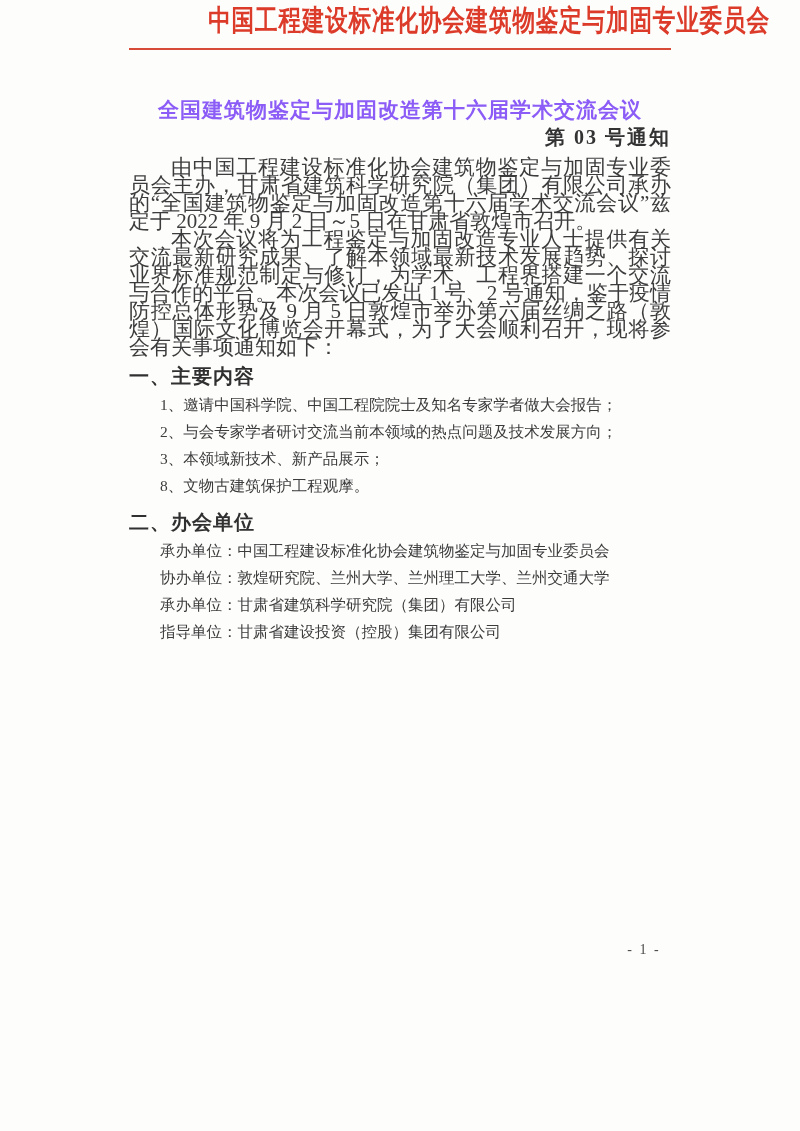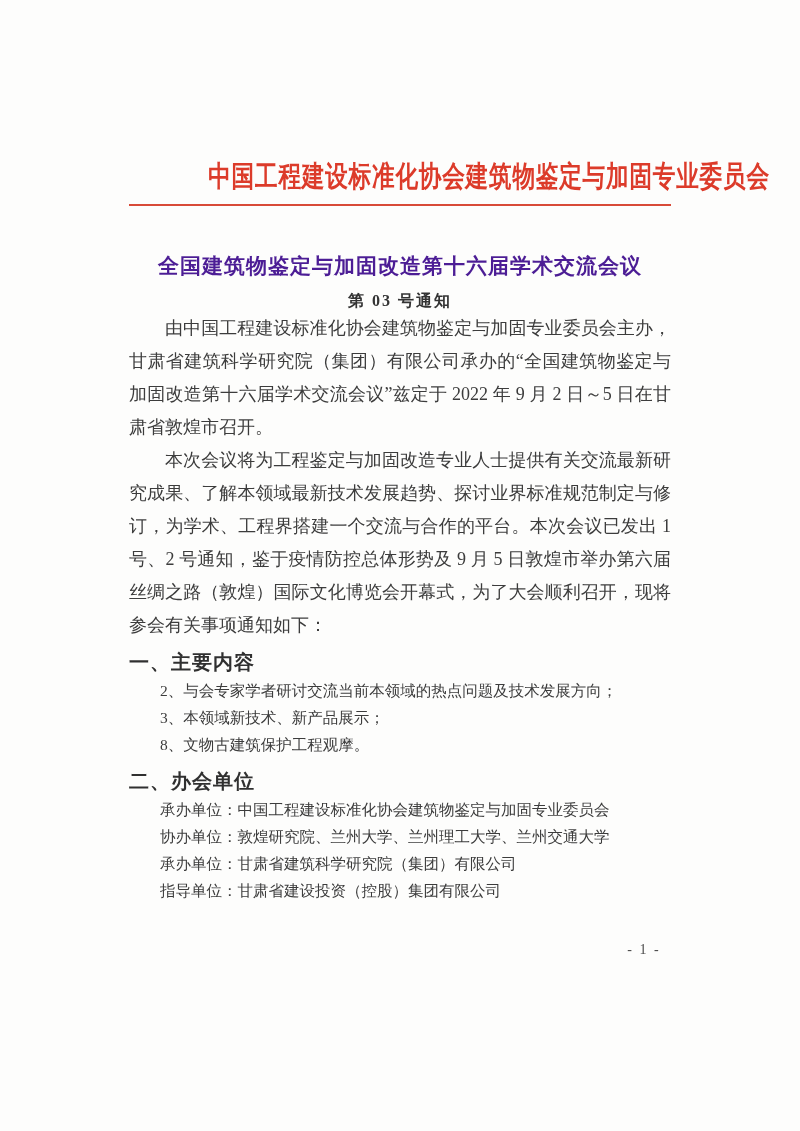--- a/index.html
+++ b/index.html
@@ -13,21 +13,20 @@
     height: 1131px;
     margin: 0 auto;
     background: #fdfdfc;
     font-family: "Liberation Serif", "DejaVu Serif", serif;
     color: #3c3c3c;
     overflow: hidden;
   }
   .content {
     width: 542px;
     margin: 0 auto;
-    padding-top: 156px;
   }
   .letterhead {
     text-align: center;
     color: #dc3b2a;
     font-weight: bold;
     font-size: 29px;
     line-height: 40px;
     white-space: nowrap;
     border-bottom: 2px solid #d84a38;
     padding-bottom: 8px;
@@ -37,35 +36,35 @@
     transform: scaleX(0.78);
     transform-origin: center;
     letter-spacing: 1px;
   }
   .doc-title {
     margin-top: 44px;
     text-align: center;
     font-size: 21px;
     line-height: 32px;
     font-weight: bold;
-    color: #4c1d95;
+    color: #8b5cf6;
     letter-spacing: 1px;
   }
   .notice-no {
-    margin-top: 8px;
-    text-align: center;
-    font-size: 16px;
+    text-align: right;
+    font-size: 20px;
     line-height: 22px;
     font-weight: bold;
     color: #333333;
     letter-spacing: 2px;
   }
   .body-text {
-    font-size: 18px;
-    line-height: 33px;
+    margin-top: 10px;
+    font-size: 21px;
+    line-height: 18px;
     text-align: justify;
   }
   .para {
     text-indent: 2em;
     margin: 0;
   }
   .sec-heading {
     font-family: "Liberation Sans", "DejaVu Sans", sans-serif;
     font-weight: bold;
     color: #303030;
@@ -111,20 +110,21 @@
 
     <div class="notice-no">第 03 号通知</div>
 
     <div class="body-text">
       <p class="para">由中国工程建设标准化协会建筑物鉴定与加固专业委员会主办，甘肃省建筑科学研究院（集团）有限公司承办的“全国建筑物鉴定与加固改造第十六届学术交流会议”兹定于 2022 年 9 月 2 日～5 日在甘肃省敦煌市召开。</p>
       <p class="para">本次会议将为工程鉴定与加固改造专业人士提供有关交流最新研究成果、了解本领域最新技术发展趋势、探讨业界标准规范制定与修订，为学术、工程界搭建一个交流与合作的平台。本次会议已发出 1 号、2 号通知，鉴于疫情防控总体形势及 9 月 5 日敦煌市举办第六届丝绸之路（敦煌）国际文化博览会开幕式，为了大会顺利召开，现将参会有关事项通知如下：</p>
     </div>
 
     <div class="sec-heading">一、主要内容</div>
     <div class="list">
+      <div class="item">1、邀请中国科学院、中国工程院院士及知名专家学者做大会报告；</div>
       <div class="item">2、与会专家学者研讨交流当前本领域的热点问题及技术发展方向；</div>
       <div class="item">3、本领域新技术、新产品展示；</div>
       <div class="item">8、文物古建筑保护工程观摩。</div>
     </div>
 
     <div class="sec-heading second">二、办会单位</div>
     <div class="list">
       <div class="item">承办单位：中国工程建设标准化协会建筑物鉴定与加固专业委员会</div>
       <div class="item">协办单位：敦煌研究院、兰州大学、兰州理工大学、兰州交通大学</div>
       <div class="item">承办单位：甘肃省建筑科学研究院（集团）有限公司</div>

